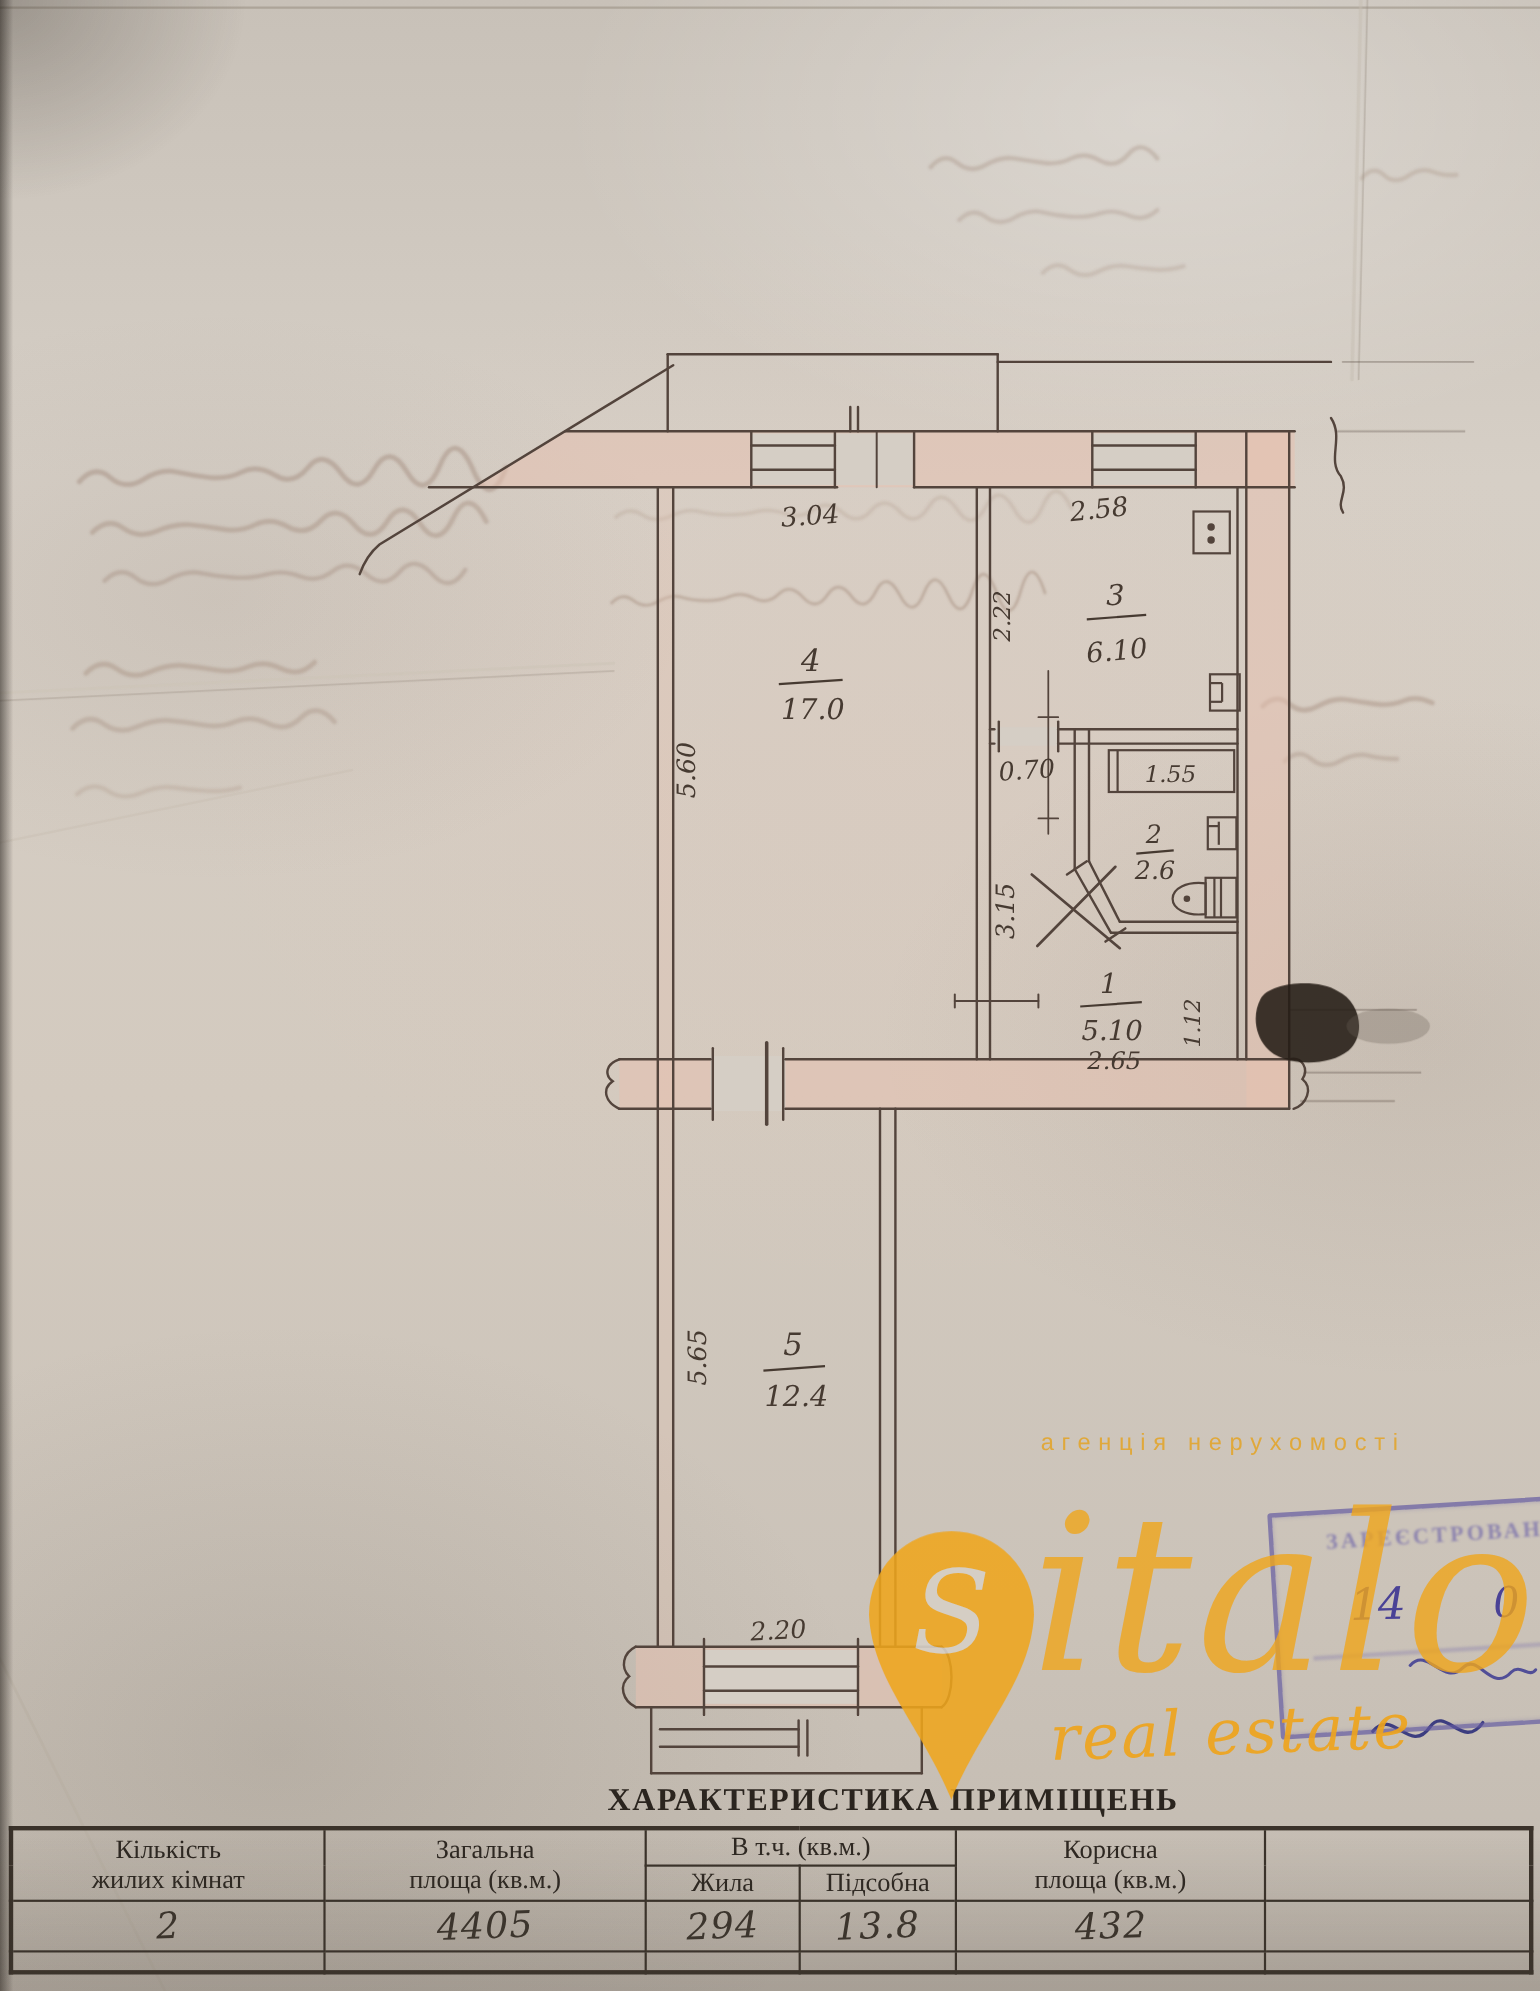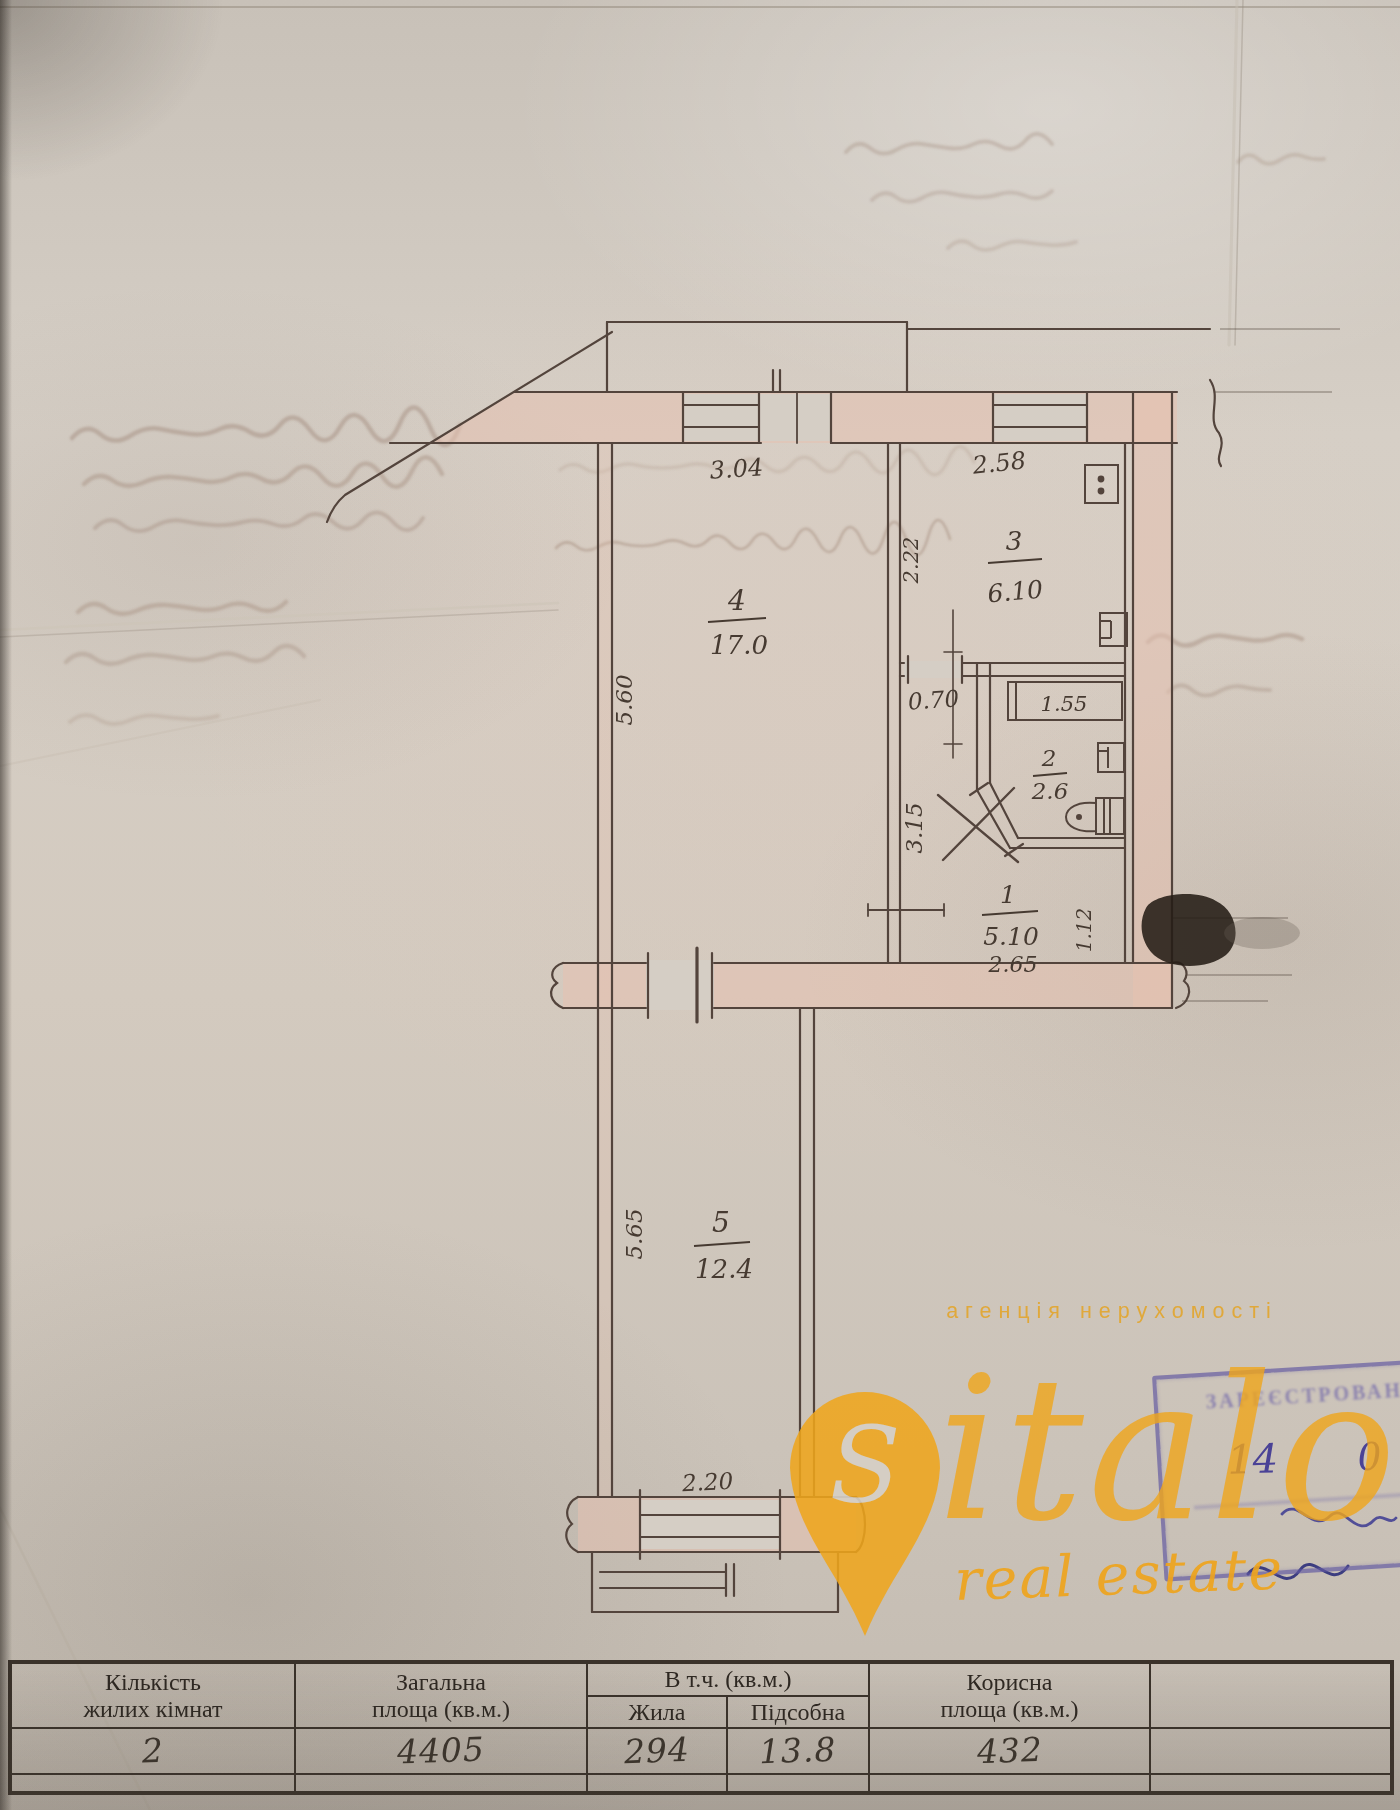--- a/index.html
+++ b/index.html
@@ -252,20 +252,21 @@
       <path d="M1146,908 C1154,893 1198,889 1216,901 C1236,910 1243,940 1226,955 C1206,971 1165,969 1151,952 C1140,939 1139,921 1146,908 Z" fill="#241c16" opacity="0.88"></path>
       <ellipse cx="1262" cy="933" rx="38" ry="16" fill="#6a5f55" opacity="0.30"></ellipse>
     </g>
 
     <g fill="none" stroke-linecap="round">
       <path d="M1282,1514 C1298,1496 1312,1534 1330,1516 C1344,1502 1356,1540 1374,1520 C1382,1512 1390,1526 1396,1518" stroke="#3c3a92" stroke-width="2.8" opacity="0.85"></path>
       <path d="M1248,1574 C1266,1552 1282,1596 1300,1570 C1314,1550 1330,1592 1348,1566" stroke="#2c2f7a" stroke-width="3" opacity="0.9"></path>
     </g>
   </svg>
 
+  <div class="abs doc-title">ХАРАКТЕРИСТИКА ПРИМІЩЕНЬ</div>
 
   <table class="char">
     <colgroup>
       <col style="width:285px">
         <col style="width:292px">
         <col style="width:140px">
       <col style="width:142px">
         <col style="width:281px">
         <col>
     </colgroup>

